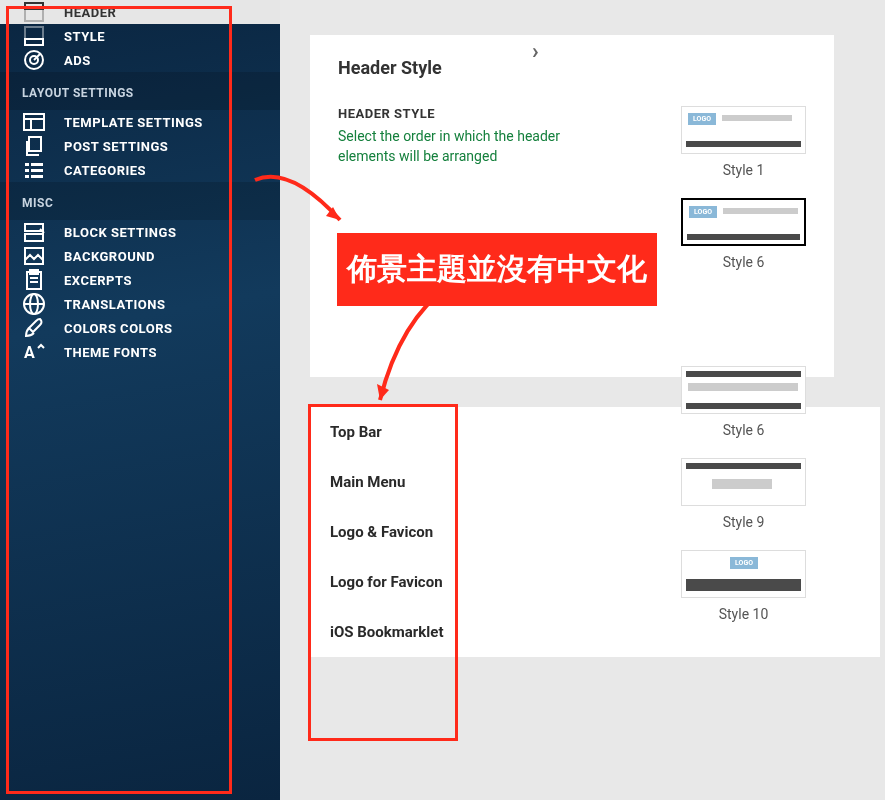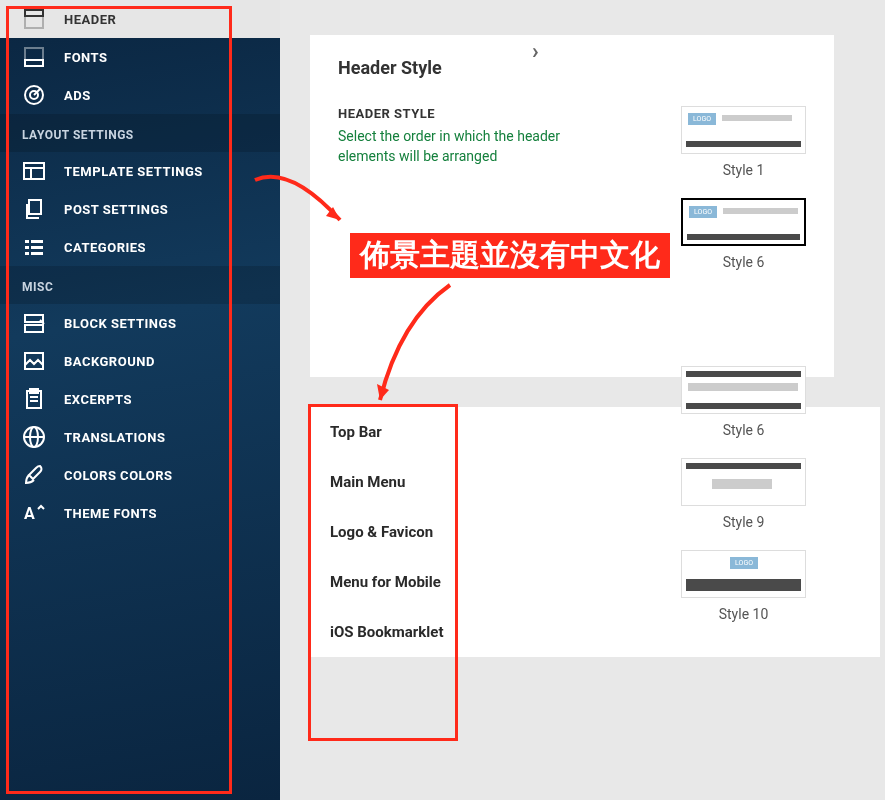--- a/index.html
+++ b/index.html
@@ -1,42 +1,42 @@
 <!DOCTYPE html>
 <html><head>
 <meta charset="utf-8">
 <style>
 * { box-sizing: border-box; margin: 0; padding: 0; }
 body { font-family: -apple-system, BlinkMacSystemFont, "Segoe UI", Roboto, sans-serif; width: 885px; height: 800px; overflow: hidden; background: #e8e8e8; display: flex; }
 .sidebar { width: 280px; background: linear-gradient(170deg, #0a2540 0%, #123a5c 40%, #0a2540 100%); color: #fff; height: 800px; overflow: hidden; position: relative; }
-.sidebar-item { display: flex; align-items: center; gap: 18px; padding: 7px 22px; font-weight: 700; font-size: 13px; letter-spacing: 0.5px; cursor: pointer; }
+.sidebar-item { display: flex; align-items: center; gap: 18px; padding: 0 22px; font-weight: 700; font-size: 13px; letter-spacing: 0.5px; cursor: pointer; }
 .sidebar-item.active { background: #e6e6e6; color: #333; }
 .sidebar-item .icon { width: 24px; height: 24px; display: flex; align-items: center; justify-content: center; flex-shrink: 0; }
 .sidebar-section { font-size: 12px; font-weight: 700; color: #c8d4e0; padding: 14px 22px 10px; letter-spacing: 0.5px; background: rgba(0,0,0,0.15); }
 .main { flex: 1; background: #e8e8e8; position: relative; height: 800px; }
 .chevron { position: absolute; left: 252px; top: 38px; font-size: 22px; color: #666; font-weight: bold; }
 .panel { background: #fff; margin: 35px 0 0 30px; width: 524px; height: 342px; padding: 22px 28px; }
 .panel-title { font-size: 18px; font-weight: 700; color: #333; margin-bottom: 28px; }
 .header-style-row { display: flex; }
 .header-style-desc { width: 230px; }
 .header-style-desc h4 { font-size: 13px; font-weight: 700; color: #333; letter-spacing: 0.5px; margin-bottom: 6px; }
 .header-style-desc p { font-size: 14px; color: #15803d; line-height: 1.4; }
 .styles-grid { flex: 1; display: flex; flex-wrap: wrap; gap: 20px 30px; justify-content: flex-end; }
 .style-opt { width: 125px; text-align: center; }
 .style-opt .thumb { width: 125px; height: 48px; background: #fff; border: 1px solid #ddd; position: relative; overflow: hidden; }
 .style-opt.selected .thumb { border: 2px solid #000; }
 .style-opt .label { font-size: 14px; color: #555; margin-top: 8px; }
 .thumb .bar { position: absolute; background: #4a4a4a; height: 6px; left: 4px; right: 4px; }
-.thumb .logo { position: absolute; background: #8ab8d8; width: 28px; height: 12px; font-size: 7px; color: #fff; display: flex; align-items: center; justify-content: center; font-weight: normal; }
+.thumb .logo { position: absolute; background: #8ab8d8; width: 28px; height: 12px; font-size: 7px; color: #fff; display: flex; align-items: center; justify-content: center; font-weight: bold; }
 .thumb .line { position: absolute; background: #ccc; height: 6px; }
 .accordion { margin: 30px 0 0 30px; width: 570px; }
 .accordion-item { background: #fff; padding: 16px 20px; font-weight: 700; font-size: 15px; color: #2a2a2a; cursor: pointer; }
 .annotation-box-sidebar { position: absolute; top: 6px; left: 6px; width: 226px; height: 788px; border: 3px solid #ff2a1a; pointer-events: none; z-index: 5; }
 .annotation-box-accordion { position: absolute; top: 404px; left: 28px; width: 150px; height: 337px; border: 3px solid #ff2a1a; pointer-events: none; z-index: 5; }
-.annotation-label { position: absolute; top: 233px; left: 70px; background: #ff2a1a; color: #fff; font-size: 30px; font-weight: 600; padding: 2px 10px; z-index: 6; }
+.annotation-label { position: absolute; top: 233px; left: 57px; background: #ff2a1a; color: #fff; font-size: 30px; font-weight: 600; padding: 16px 10px; z-index: 6; }
 .arrow { position: absolute; z-index: 5; pointer-events: none; }
 svg { overflow: visible; }
 </style>
 </head>
 <body>
 
 <div class="sidebar">
   <div class="annotation-box-sidebar"></div>
 
   <div class="sidebar-item active">
@@ -49,21 +49,21 @@
     <span>HEADER</span>
   </div>
 
   <div class="sidebar-item">
     <span class="icon">
       <svg width="24" height="24" viewBox="0 0 24 24" fill="none" stroke="#fff" stroke-width="2">
           <rect x="3" y="15" width="18" height="6"></rect>
           <rect x="3" y="3" width="18" height="18" stroke-opacity="0.4"></rect>
         </svg>
     </span>
-    <span>FONTS</span>
+    <span>STYLE</span>
   </div>
 
   <div class="sidebar-item">
     <span class="icon">
       <svg width="24" height="24" viewBox="0 0 24 24" fill="none" stroke="#fff" stroke-width="2">
           <circle cx="12" cy="12" r="9"></circle>
           <circle cx="12" cy="12" r="4"></circle>
           <path d="M18 6 L12 12"></path>
         </svg>
     </span>
@@ -228,21 +228,21 @@
           <div class="label">Style 10</div>
         </div>
       </div>
     </div>
   </div>
 
   <div class="accordion">
     <div class="accordion-item">Top Bar</div>
     <div class="accordion-item">Main Menu</div>
     <div class="accordion-item">Logo &amp; Favicon</div>
-    <div class="accordion-item">Menu for Mobile</div>
+    <div class="accordion-item">Logo for Favicon</div>
     <div class="accordion-item">iOS Bookmarklet</div>
   </div>
 
   <div class="annotation-box-accordion"></div>
   <div class="annotation-label">佈景主題並沒有中文化</div>
 
   <svg class="arrow" style="top:160px;left:-30px;" width="120" height="90">
     <path d="M5 20 Q 40 5 90 60" stroke="#ff2a1a" stroke-width="4" fill="none"></path>
     <path d="M90 60 l-14 -4 l7 -9 z" fill="#ff2a1a"></path>
   </svg>

